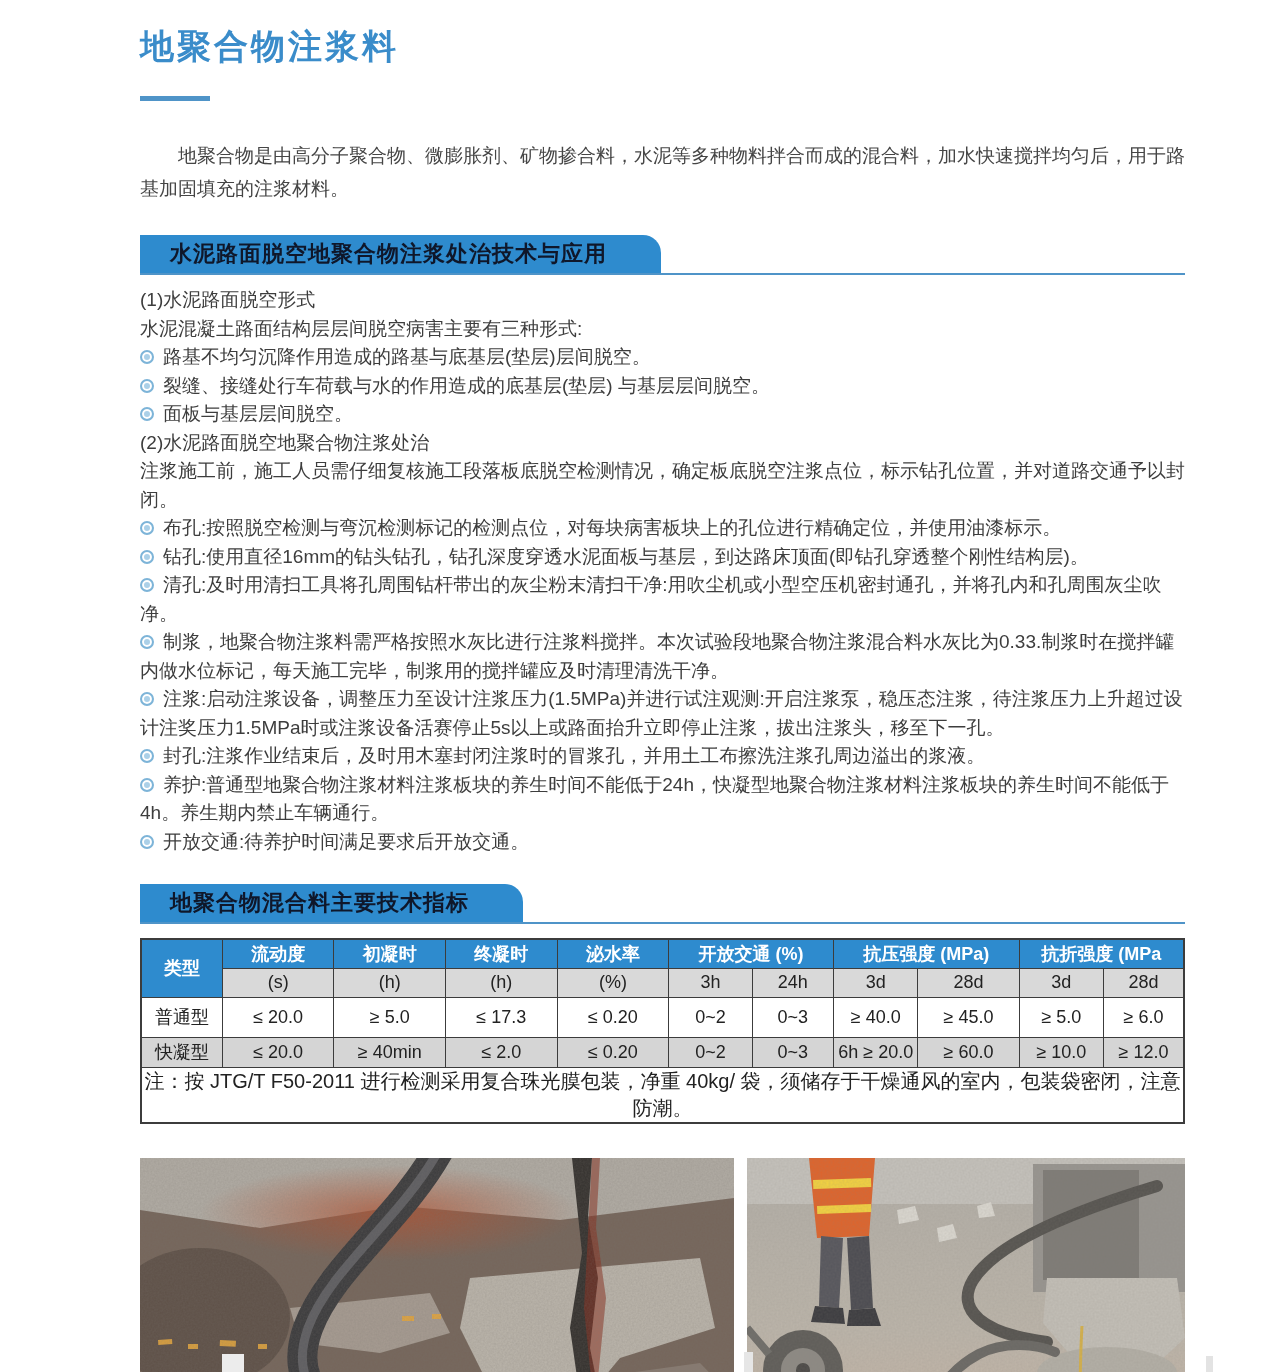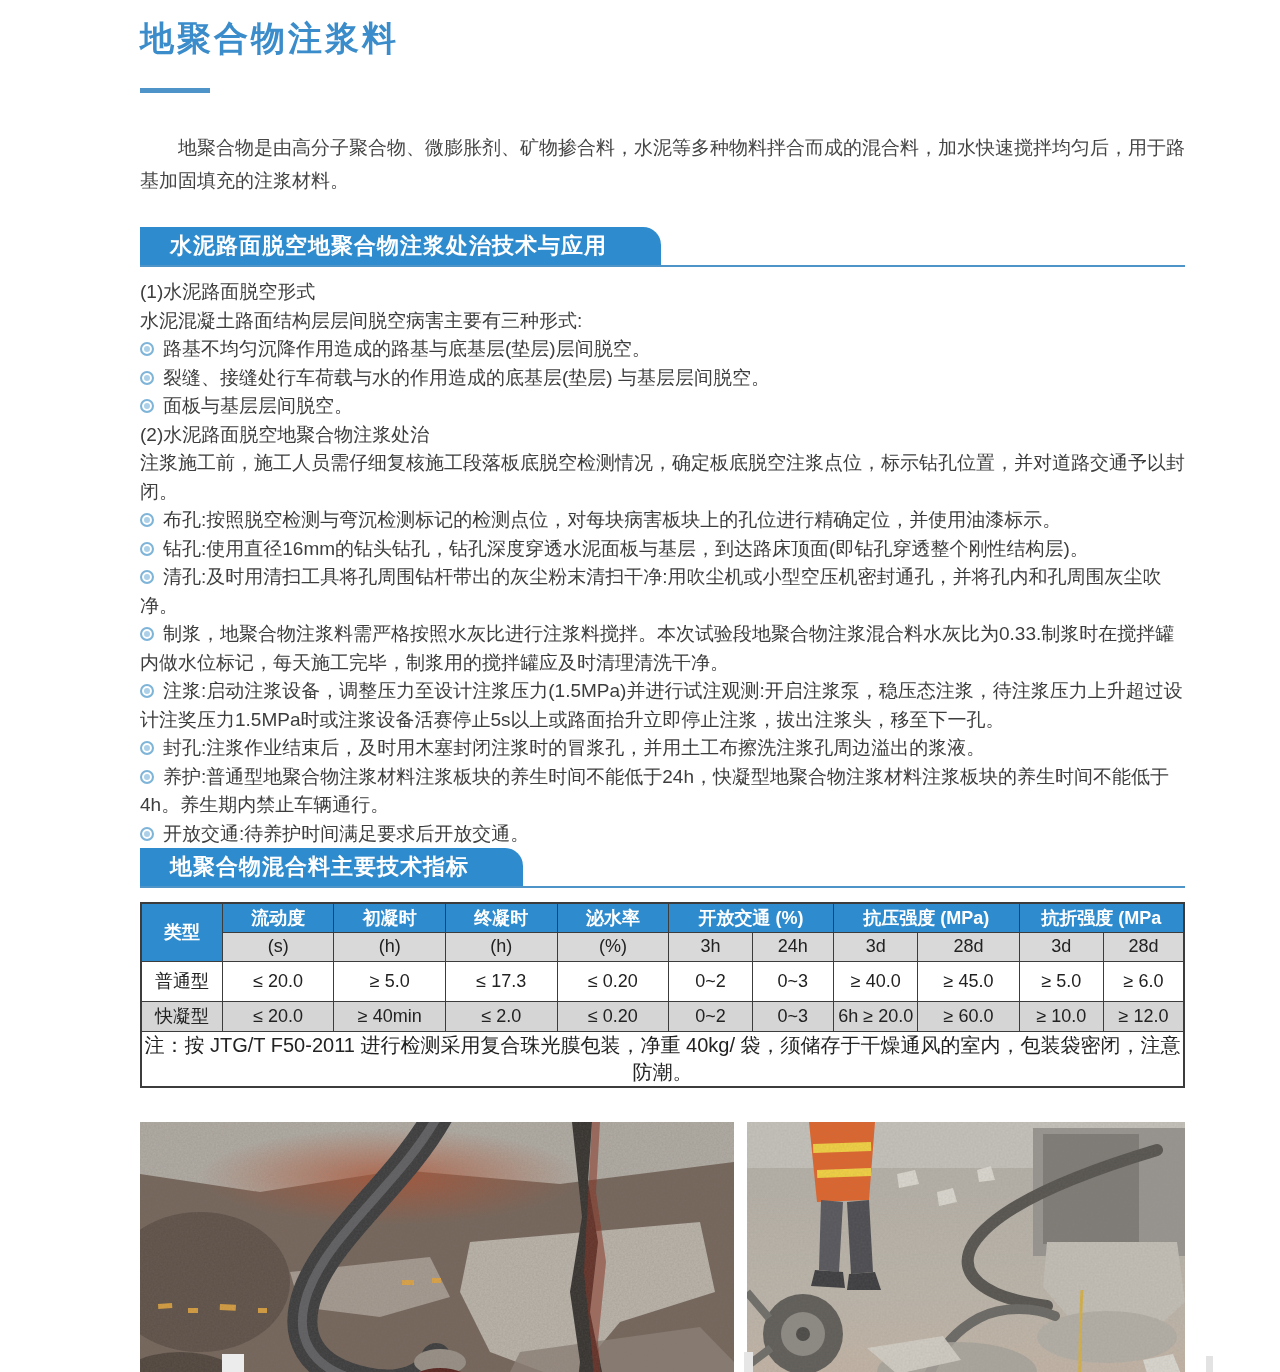--- a/index.html
+++ b/index.html
@@ -2,32 +2,32 @@
 <html lang="zh"><head>
 <meta charset="utf-8">
 <style>
   * { margin:0; padding:0; box-sizing:border-box; }
   html,body { background:#ffffff; }
   body { font-family:"Liberation Sans","DejaVu Sans",sans-serif; }
   .page { position:relative; width:1280px; height:1372px; background:#fff; overflow:hidden; }
   .content { margin-left:140px; width:1045px; }
 
   
-  .title { padding-top:16px; font-size:34px; font-weight:bold; color:#3a8cca; letter-spacing:3px; }
+  .title { padding-top:24px; font-size:34px; font-weight:bold; color:#3a8cca; letter-spacing:3px; }
   .title-underline { width:70px; height:5px; background:#4f94c8; margin-top:26px; }
 
   
   .intro { margin-top:38px; font-size:19px; line-height:33px; color:#454545; text-indent:2em; }
 
   
   .banner-row { display:flex; align-items:flex-end; border-bottom:2px solid #4f94c8; }
-  .banner { background:#2e8bce; color:#ffffff; font-size:22px; font-weight:bold; letter-spacing:1px;
+  .banner { background:#2e8bce; color:#0f172a; font-size:22px; font-weight:bold; letter-spacing:1px;
             line-height:38px; padding:0 54px 0 30px; border-top-right-radius:18px; white-space:nowrap; }
   .banner-row.first { margin-top:30px; }
-  .banner-row.second { }
+  .banner-row.second { margin-top:28px; }
 
   
   .body-list { margin-top:11px; }
   .li { font-size:19px; line-height:28.5px; color:#3d3d3d; }
   .ring { display:inline-block; width:14px; height:14px; border-radius:50%;
           border:2px solid #7db4d8; box-shadow:inset 0 0 0 2px #fff, inset 0 0 0 5px #abd0e8;
           margin-right:9px; vertical-align:-1px; }
 
   
   table.spec { width:1045px; margin-top:14px; border-collapse:collapse; table-layout:fixed;

